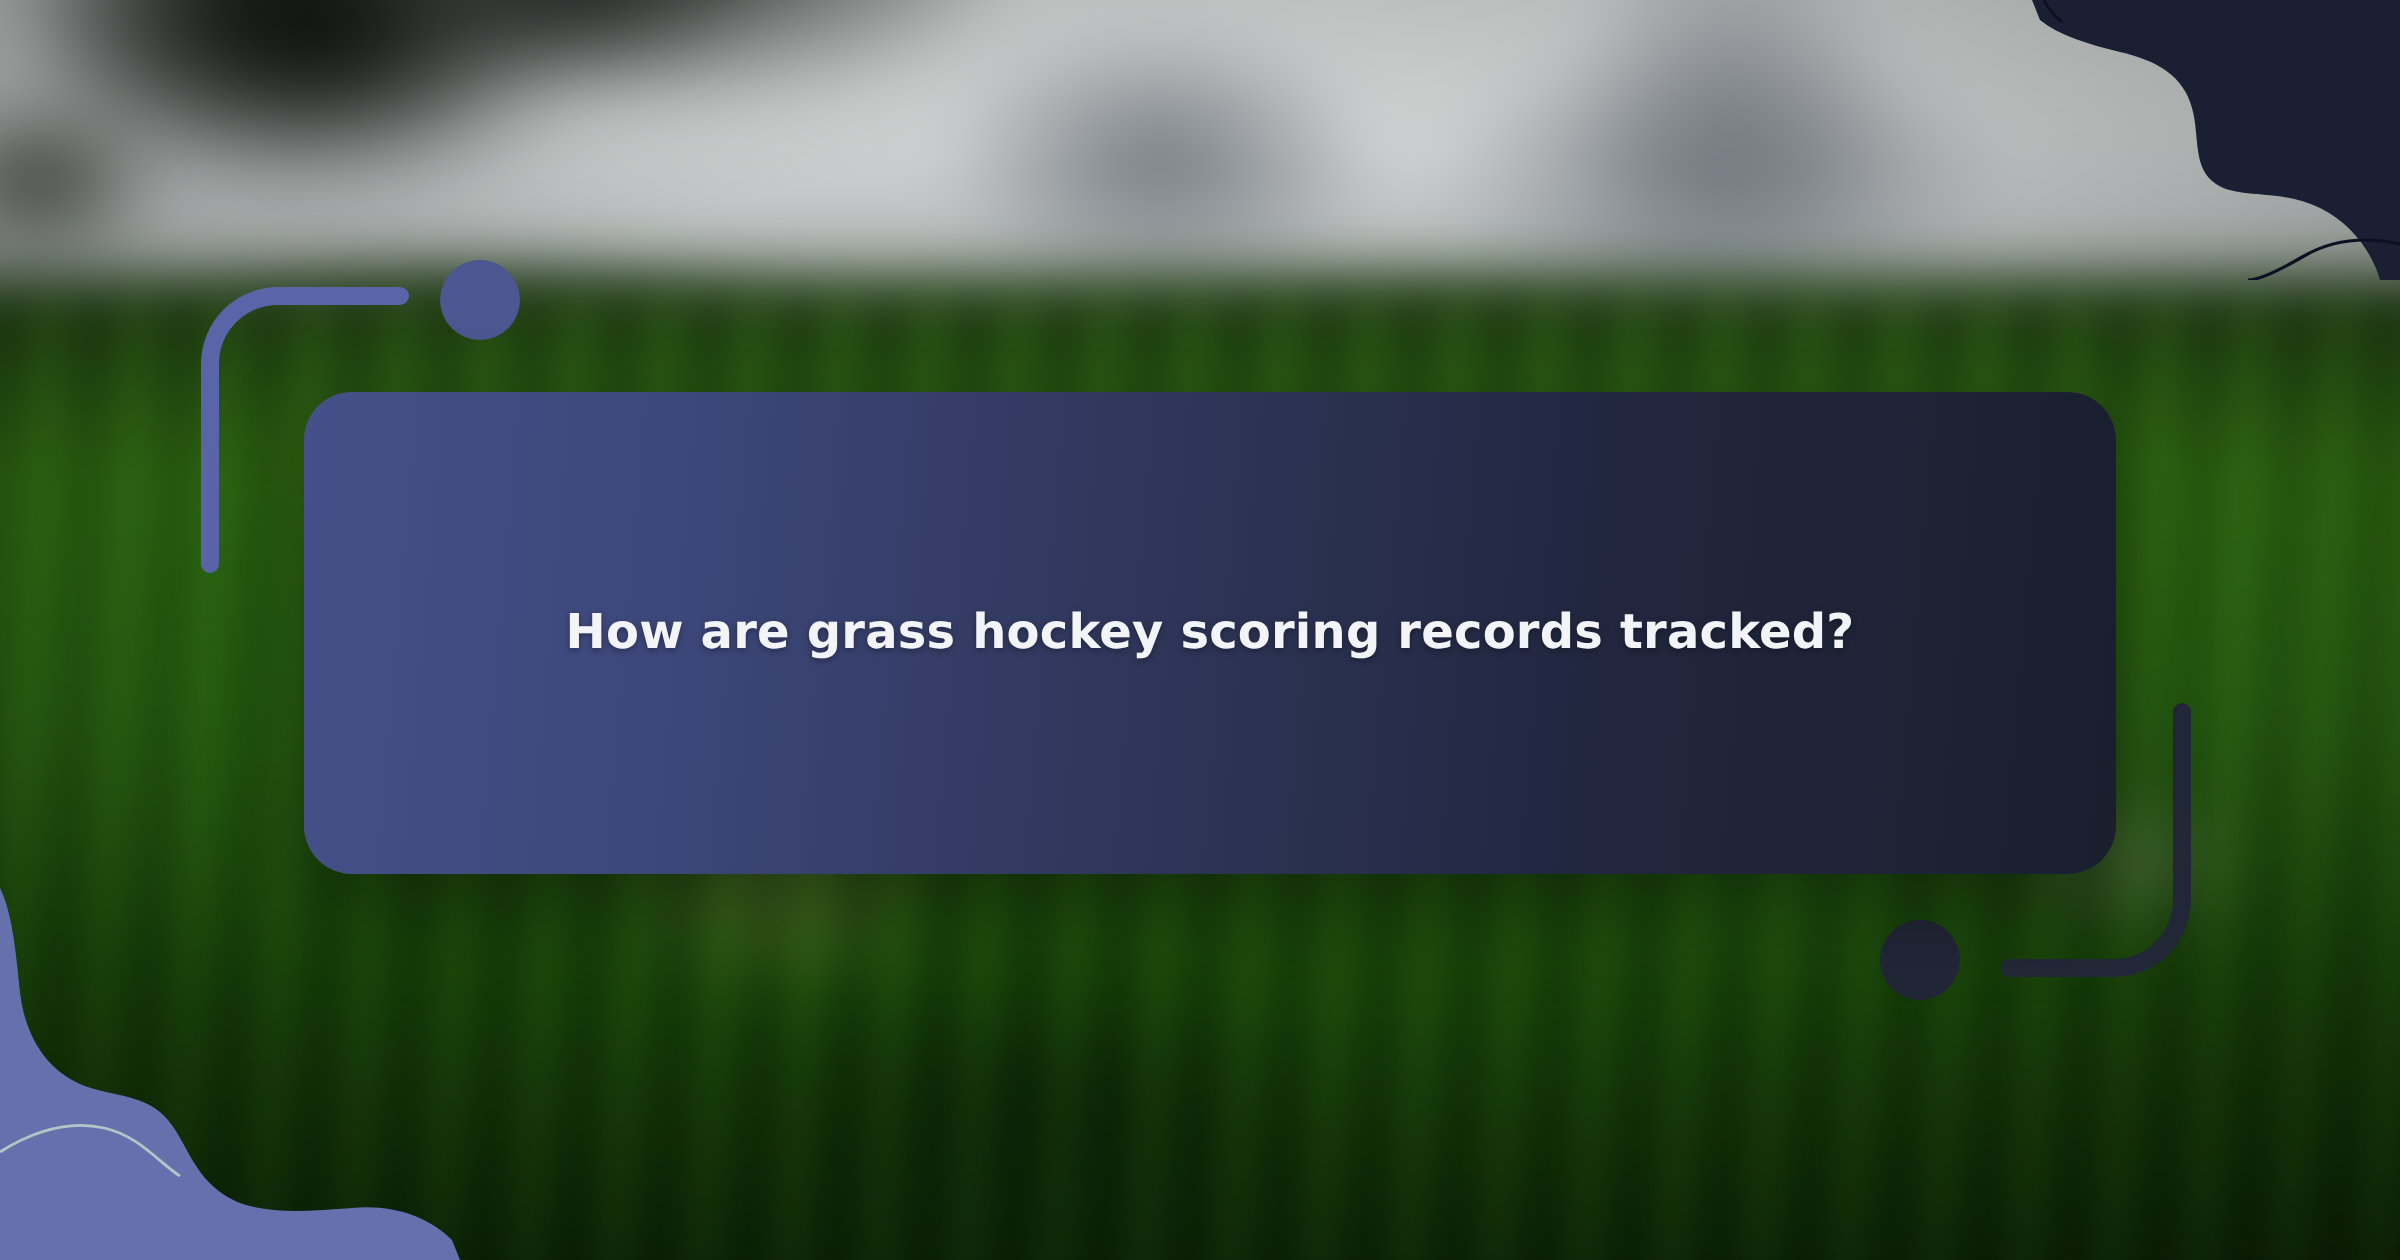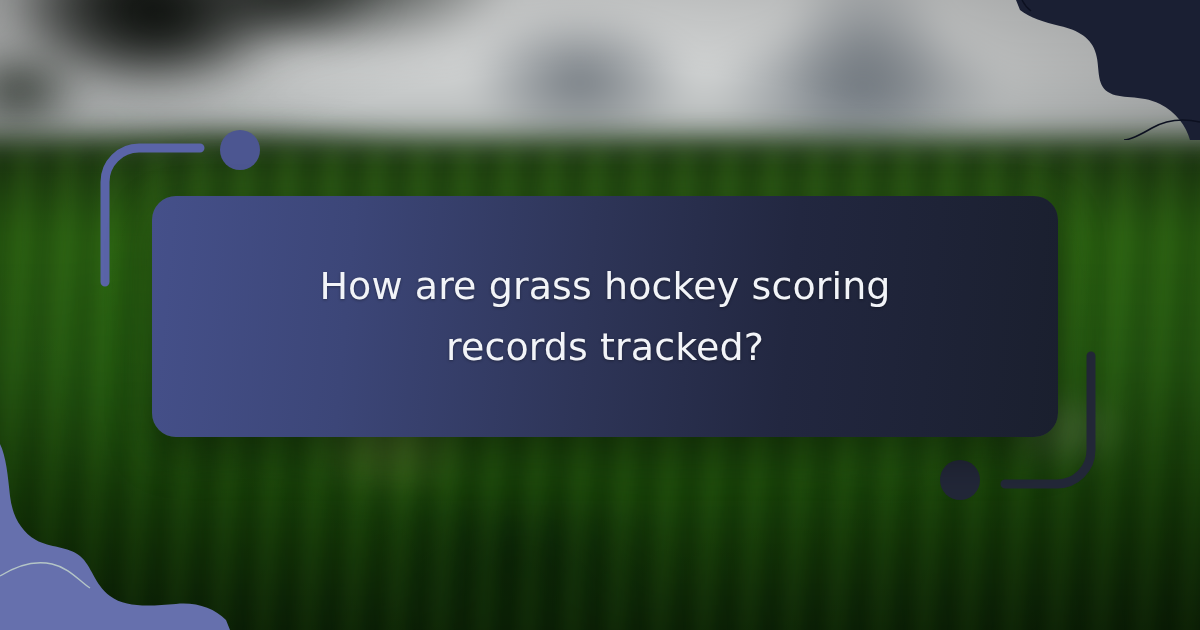--- a/index.html
+++ b/index.html
@@ -121,23 +121,23 @@
        #1a1f2e 100%);
     box-shadow:0 16px 44px rgba(0,0,0,.42);
     display:flex;
     align-items:center;
     justify-content:center;
     padding:24px 64px;
   }
 
   .card-title {
     color:#f2f4f8;
-    font-size:38px;
+    font-size:24px;
     line-height:1.58;
-    font-weight:400;
+    font-weight:700;
     text-align:center;
     letter-spacing:.1px;
     text-shadow:0 1px 3px rgba(0,0,0,.35);
     max-width:680px;
   }
 </style>
 </head>
 <body>
 
 <div id="stage">

